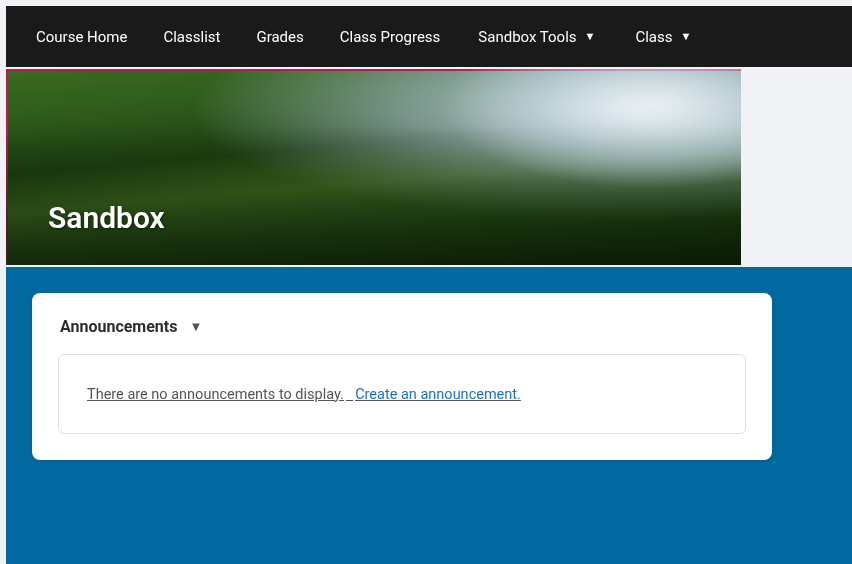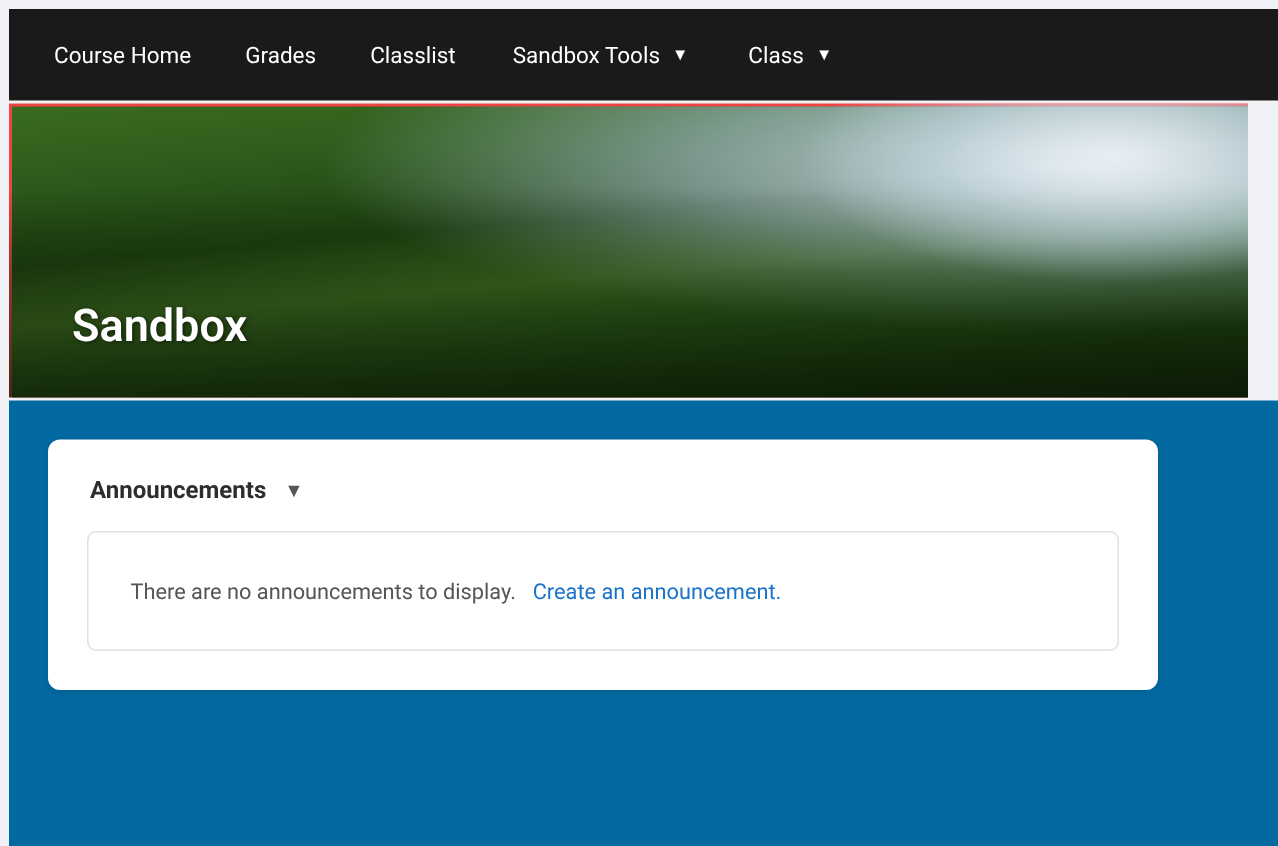--- a/index.html
+++ b/index.html
@@ -35,25 +35,25 @@
       text-decoration: none;
     }
 
     .nav-chevron {
       font-size: 11px;
       margin-left: 2px;
     }
 
     
     .hero {
-      width: 826px;
+      width: 735px;
       height: 196px;
       position: relative;
       overflow: hidden;
-      background: #ef4444;
+      background: #be185d;
     }
 
     .hero-bg {
       width: 100%;
       height: 100%;
       background:
         
         radial-gradient(ellipse at 85% 20%, rgba(220,230,240,0.9) 0%, rgba(180,200,220,0.6) 25%, transparent 50%),
         
         linear-gradient(175deg, #3a6b20 0%, #2d5a1b 20%, #1e4010 40%, #4a7a25 55%, #2d5a1b 70%, #1a3a0e 85%, #0d2008 100%);
@@ -137,35 +137,37 @@
       border-radius: 6px;
       padding: 22px 24px;
       min-height: 80px;
       display: flex;
       align-items: center;
     }
 
     .no-announcements-text {
       font-size: 14.5px;
       color: #555;
+      text-decoration: underline;
     }
 
     .create-link {
       color: #1a73c8;
       cursor: pointer;
       text-decoration: none;
     }
   </style>
 </head>
 <body>
 
 <nav>
   <a class="nav-item">Course Home</a>
+  <a class="nav-item">Classlist</a>
   <a class="nav-item">Grades</a>
-  <a class="nav-item">Classlist</a>
+  <a class="nav-item">Class Progress</a>
   <a class="nav-item">
     <span>Sandbox Tools</span>
     <span class="nav-chevron">▼</span>
   </a>
   <a class="nav-item">
     <span>Class</span>
     <span class="nav-chevron">▼</span>
   </a>
 </nav>
 

